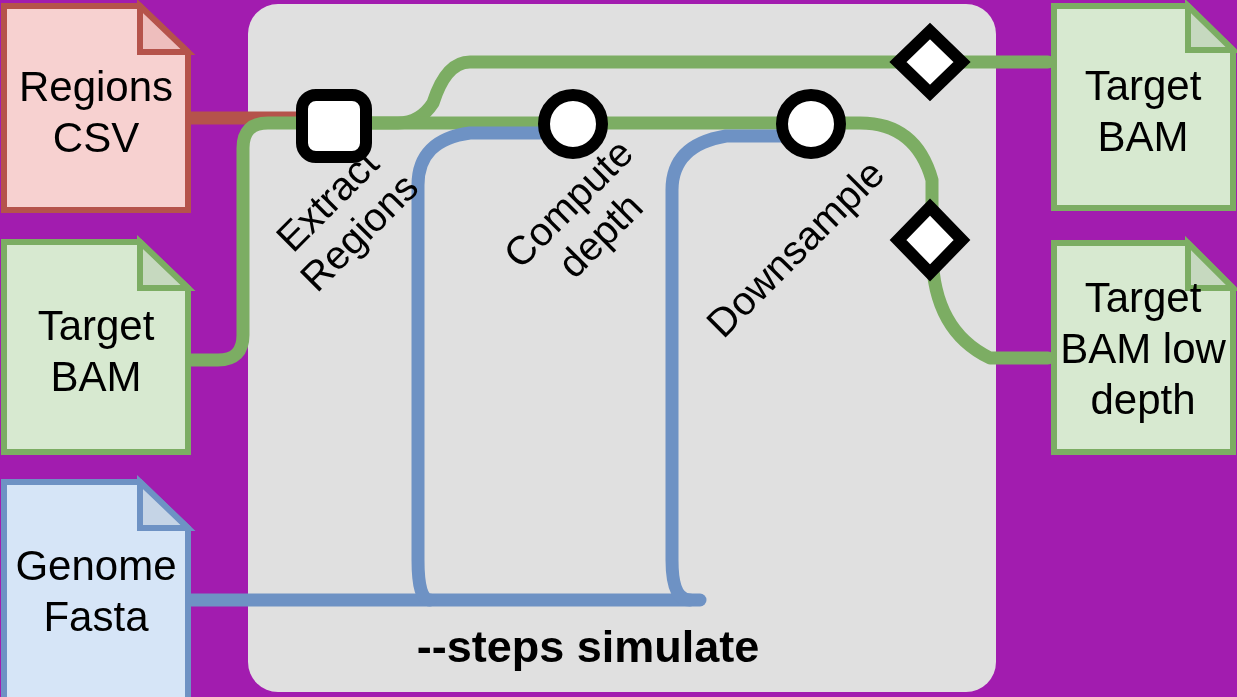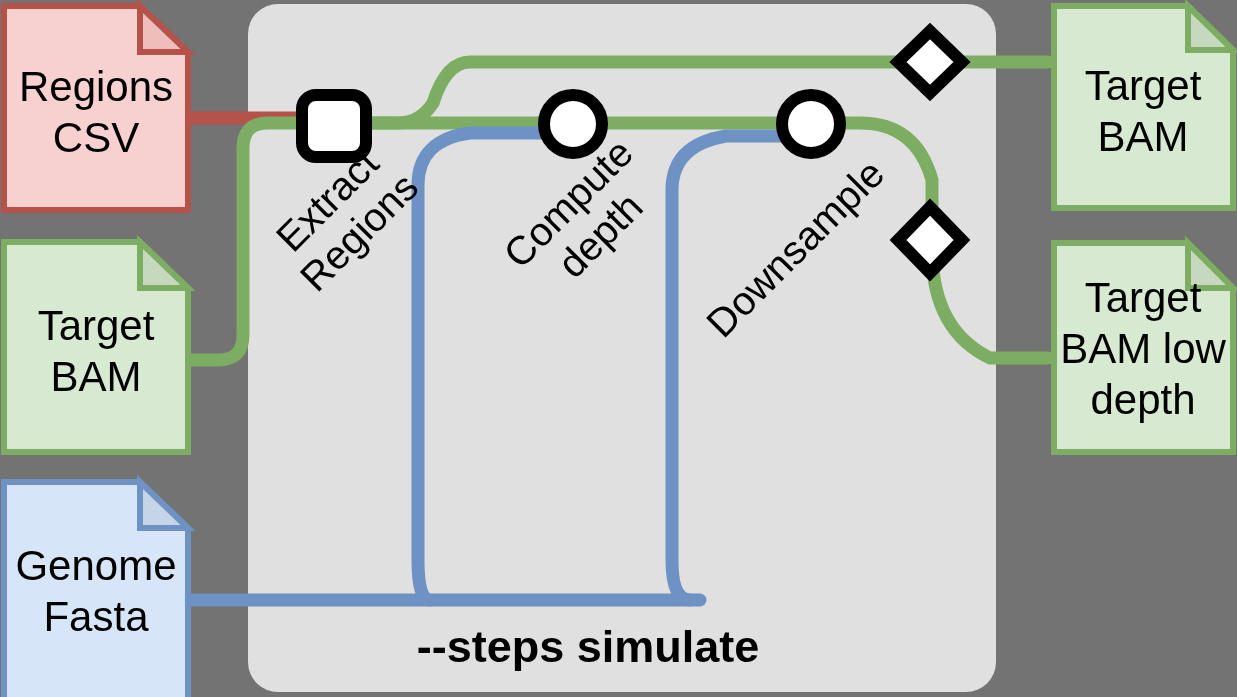--- a/index.html
+++ b/index.html
@@ -7,21 +7,21 @@
     padding: 0;
     background: #ffffff;
   }
   body {
     font-family: "Liberation Sans", sans-serif;
   }
   #canvas {
     position: relative;
     width: 1237px;
     height: 697px;
-    background: #737373;
+    background: #a21caf;
     overflow: hidden;
   }
   #canvas svg {
     position: absolute;
     top: 0;
     left: 0;
     width: 1237px;
     height: 697px;
   }
   .doc-text, .step-text, .panel-text {

